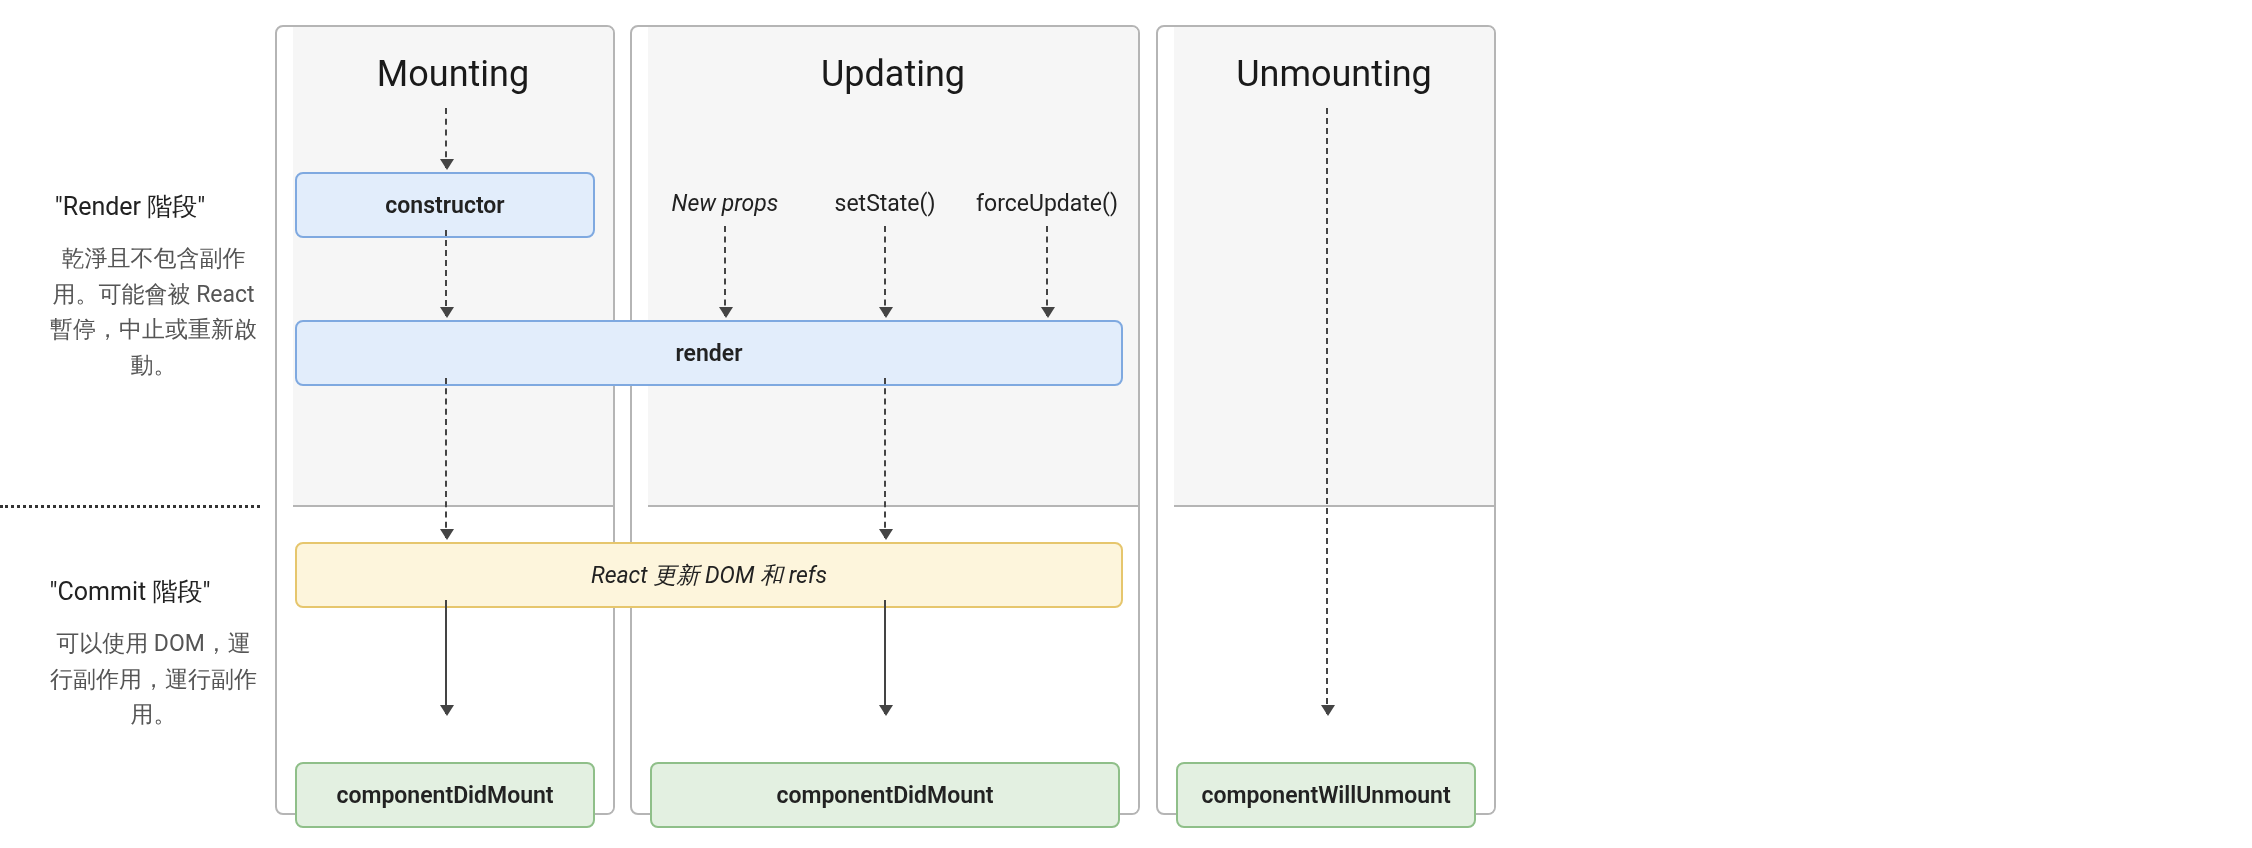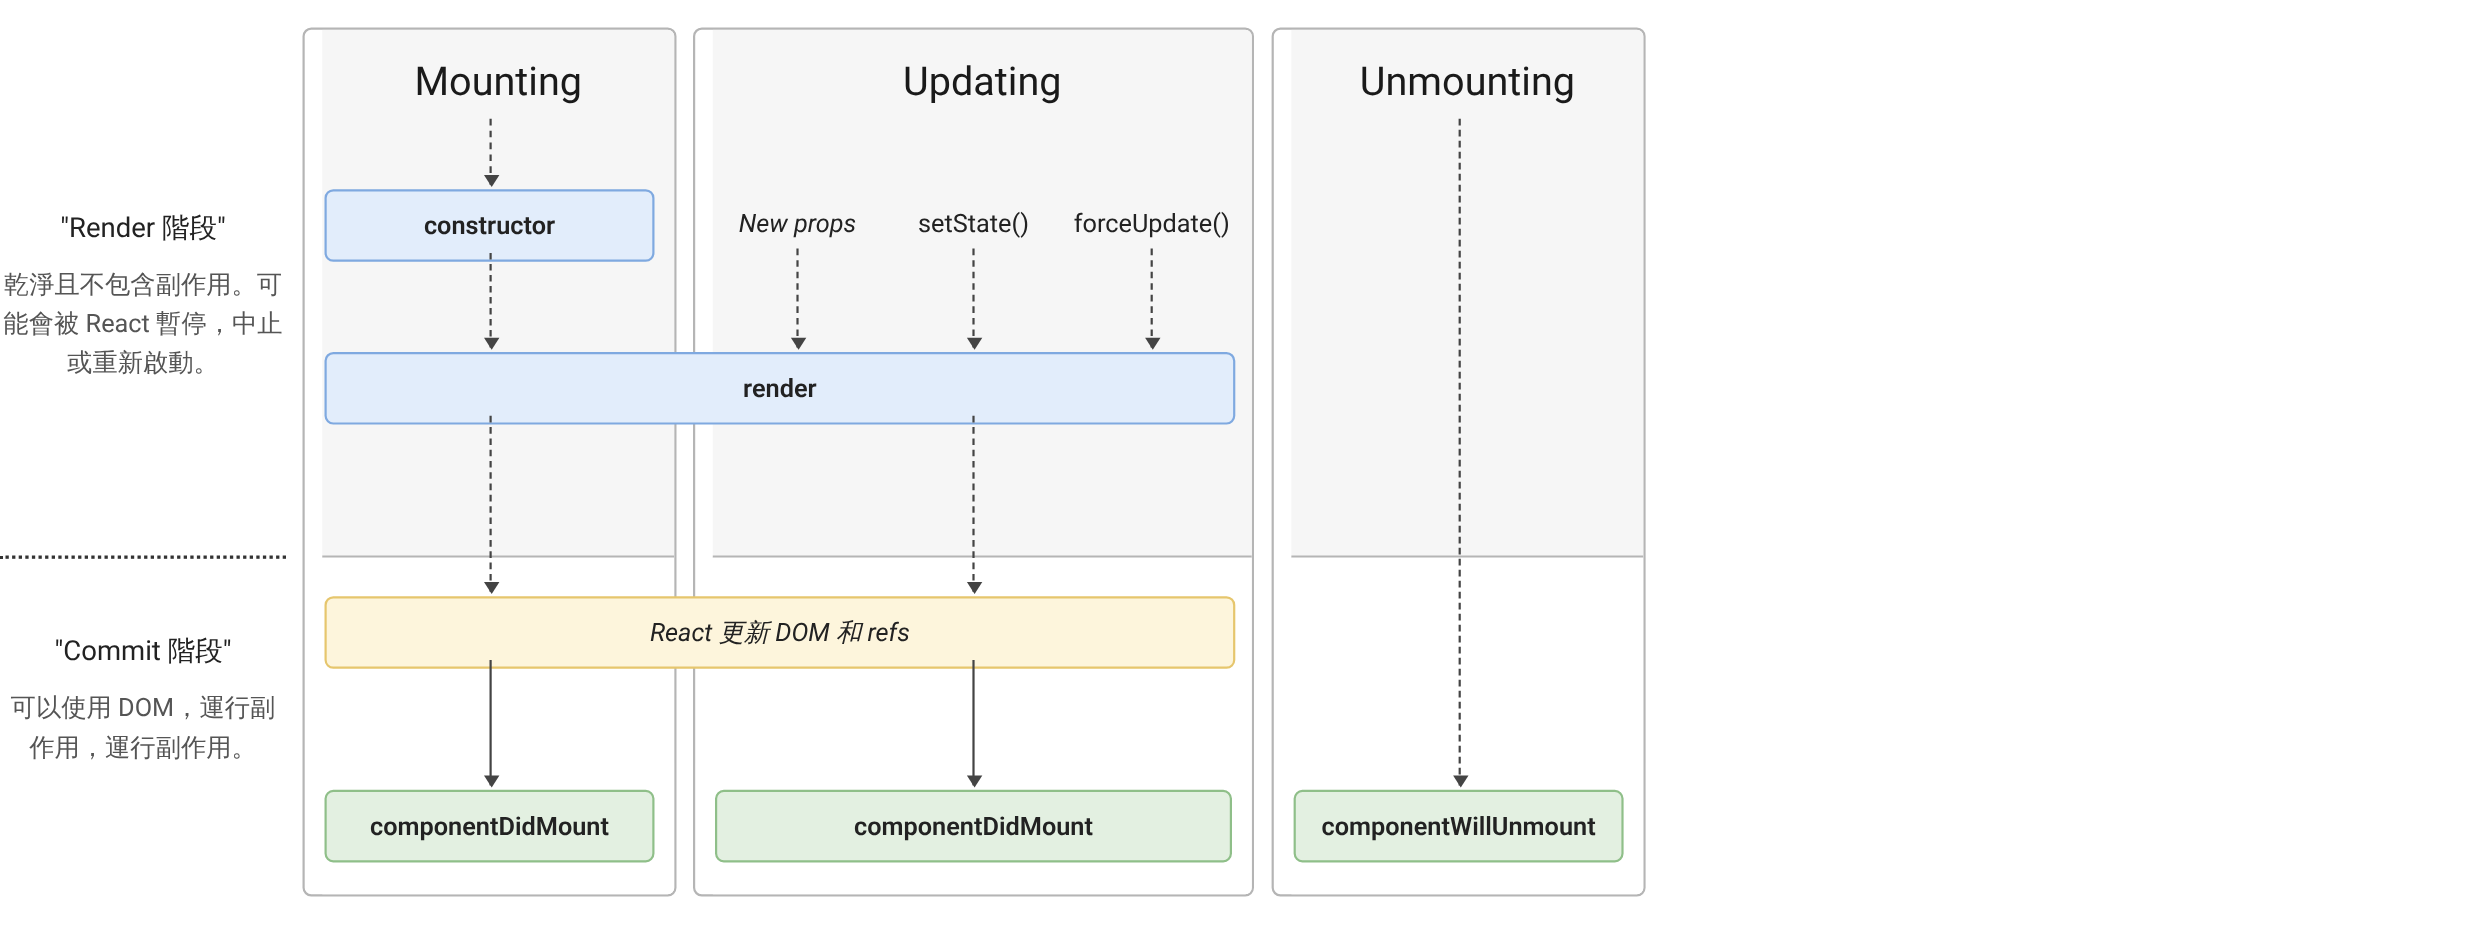--- a/index.html
+++ b/index.html
@@ -25,20 +25,21 @@
   }
   .phase-title {
     font-size: 25px;
     color: #222;
     margin-bottom: 18px;
   }
   .phase-desc {
     font-size: 23px;
     color: #555;
     line-height: 1.55;
+    padding-left: 47px;
   }
   .dotted-split {
     position: absolute;
     left: 0;
     width: 260px;
     border-top: 3px dotted #333;
   }
 
   
   .col {
@@ -88,20 +89,21 @@
   }
   .pill.yellow {
     background: #fdf5dc;
     border: 2px solid #e6c66d;
     font-weight: 400;
     font-style: italic;
   }
   .pill.green {
     background: #e3f0e1;
     border: 2px solid #8fbf89;
+    margin-top: 44px;
   }
 
   
   .trigger {
     position: absolute;
     font-size: 23px;
     color: #222;
     text-align: center;
   }
   .trigger.italic { font-style: italic; }

